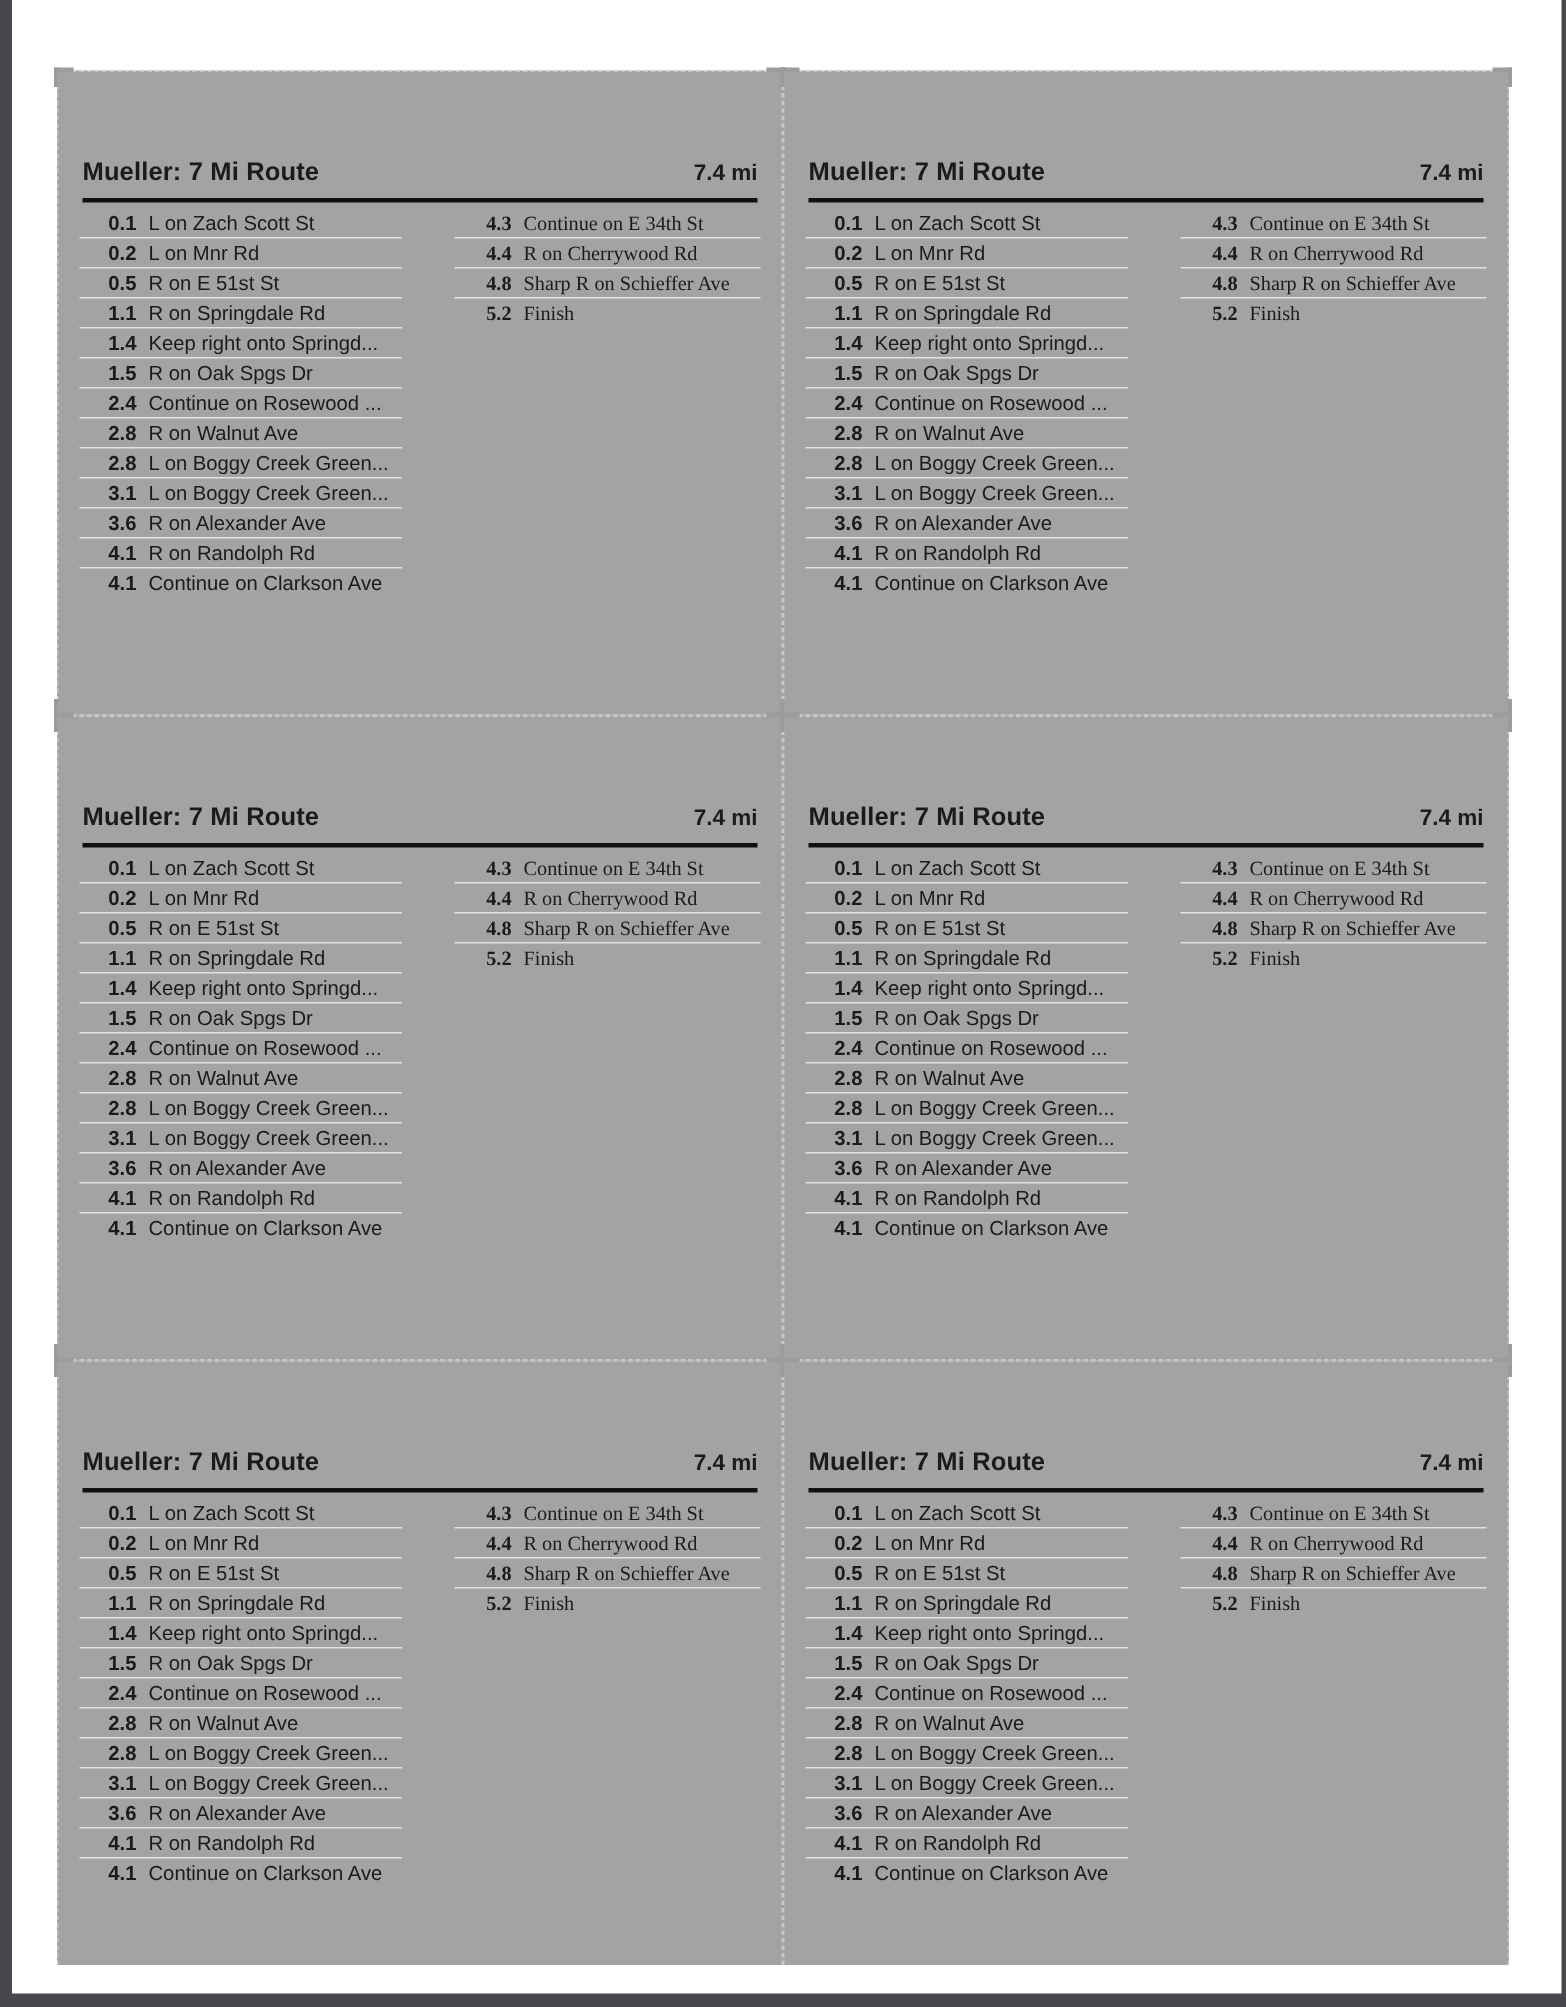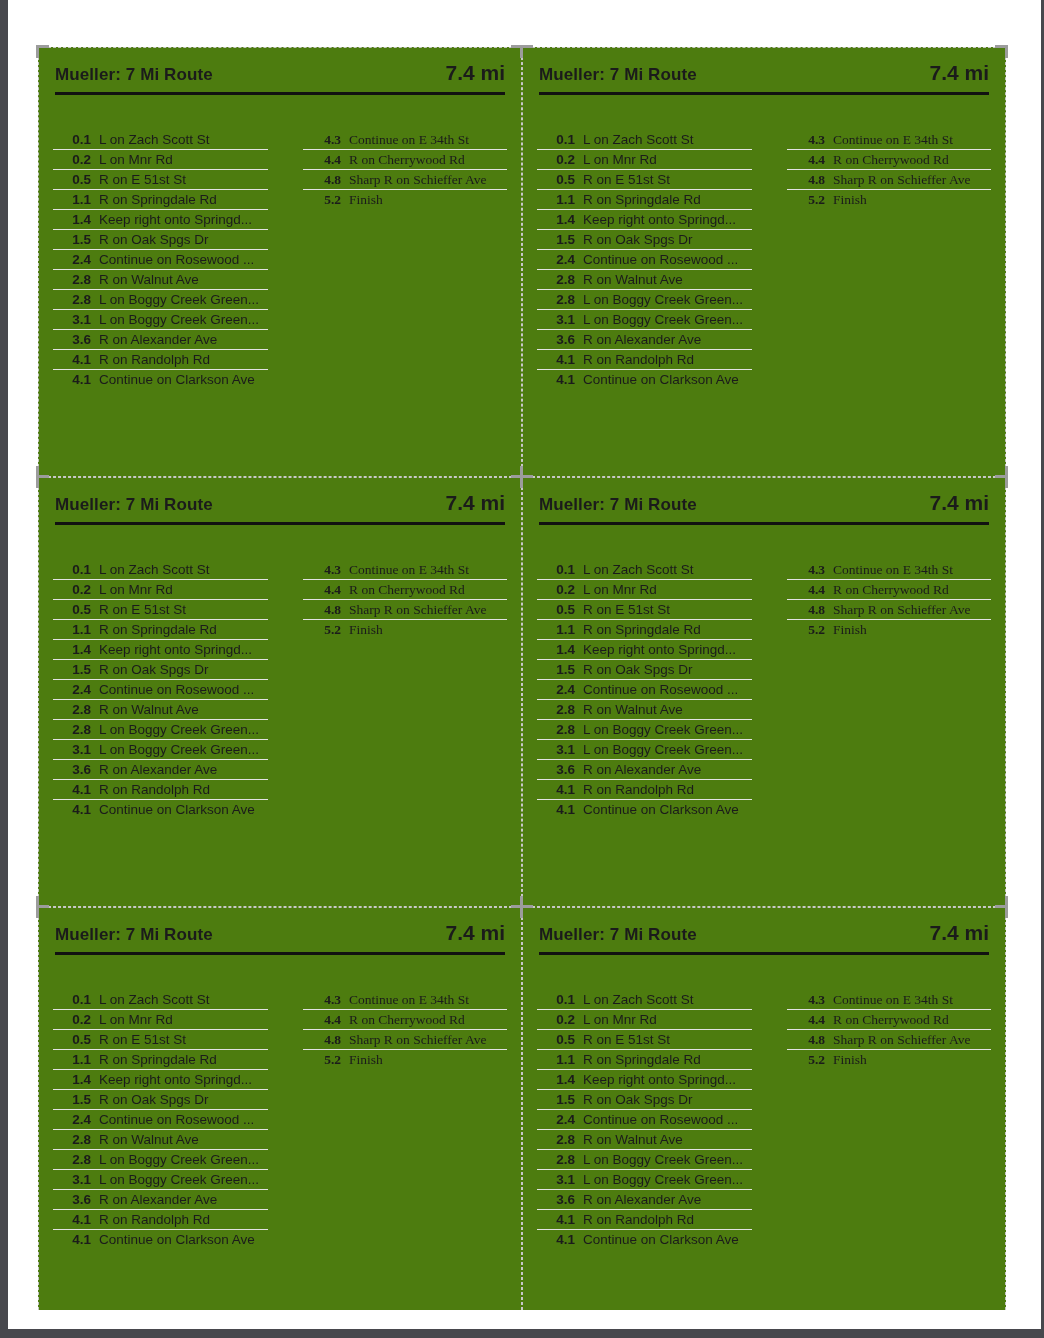--- a/index.html
+++ b/index.html
@@ -17,21 +17,21 @@
   .edge-bottom { left:0; top:1329px; width:1044px; height:9px; }
   .edge-right  { left:1041px; top:0; width:3px; height:1338px; }
 
   #cards { position:absolute; left:0; top:0; width:1044px; height:1338px; }
 
   .card {
     position:absolute;
     width:484px; height:430px;
     box-sizing:border-box;
     border:1px dashed #c8c8c8;
-    background:#4d7c0f;
+    background:#a3a3a3;
   }
   .card:nth-child(1){ left:38px;  top:47px; }
   .card:nth-child(2){ left:522px; top:47px; }
   .card:nth-child(3){ left:38px;  top:477px; }
   .card:nth-child(4){ left:522px; top:477px; }
   .card:nth-child(5){ left:38px;  top:907px; height:403px; border-bottom:none; }
   .card:nth-child(6){ left:522px; top:907px; height:403px; border-bottom:none; }
   .card:nth-child(5) .mark.bl, .card:nth-child(5) .mark.br,
   .card:nth-child(6) .mark.bl, .card:nth-child(6) .mark.br { display:none; }
 
@@ -44,28 +44,28 @@
 
   .card-header {
     margin:13px 16px 0 16px;
     padding-bottom:7px;
     border-bottom:3px solid #111111;
     display:flex;
     justify-content:space-between;
     align-items:baseline;
   }
   .route-title { font-size:17px; font-weight:700; letter-spacing:0.1px; }
-  .route-dist  { font-size:21px; font-weight:700; }
+  .route-dist  { font-size:15px; font-weight:700;margin-top:46px; }
 
   .cols {
     display:flex;
     margin:4px 14px 0 14px;
     gap:35px;
   }
-  .col { min-width:0;margin-top:31px; }
+  .col { min-width:0; }
   .col:nth-child(1) { flex:0 0 215px; }
   .col:nth-child(2) { flex:1 1 auto;font-family:Liberation Serif, serif; }
 
   .cue {
     display:flex;
     align-items:center;
     height:19px;
     font-size:13.5px;
     white-space:nowrap;
     overflow:hidden;

